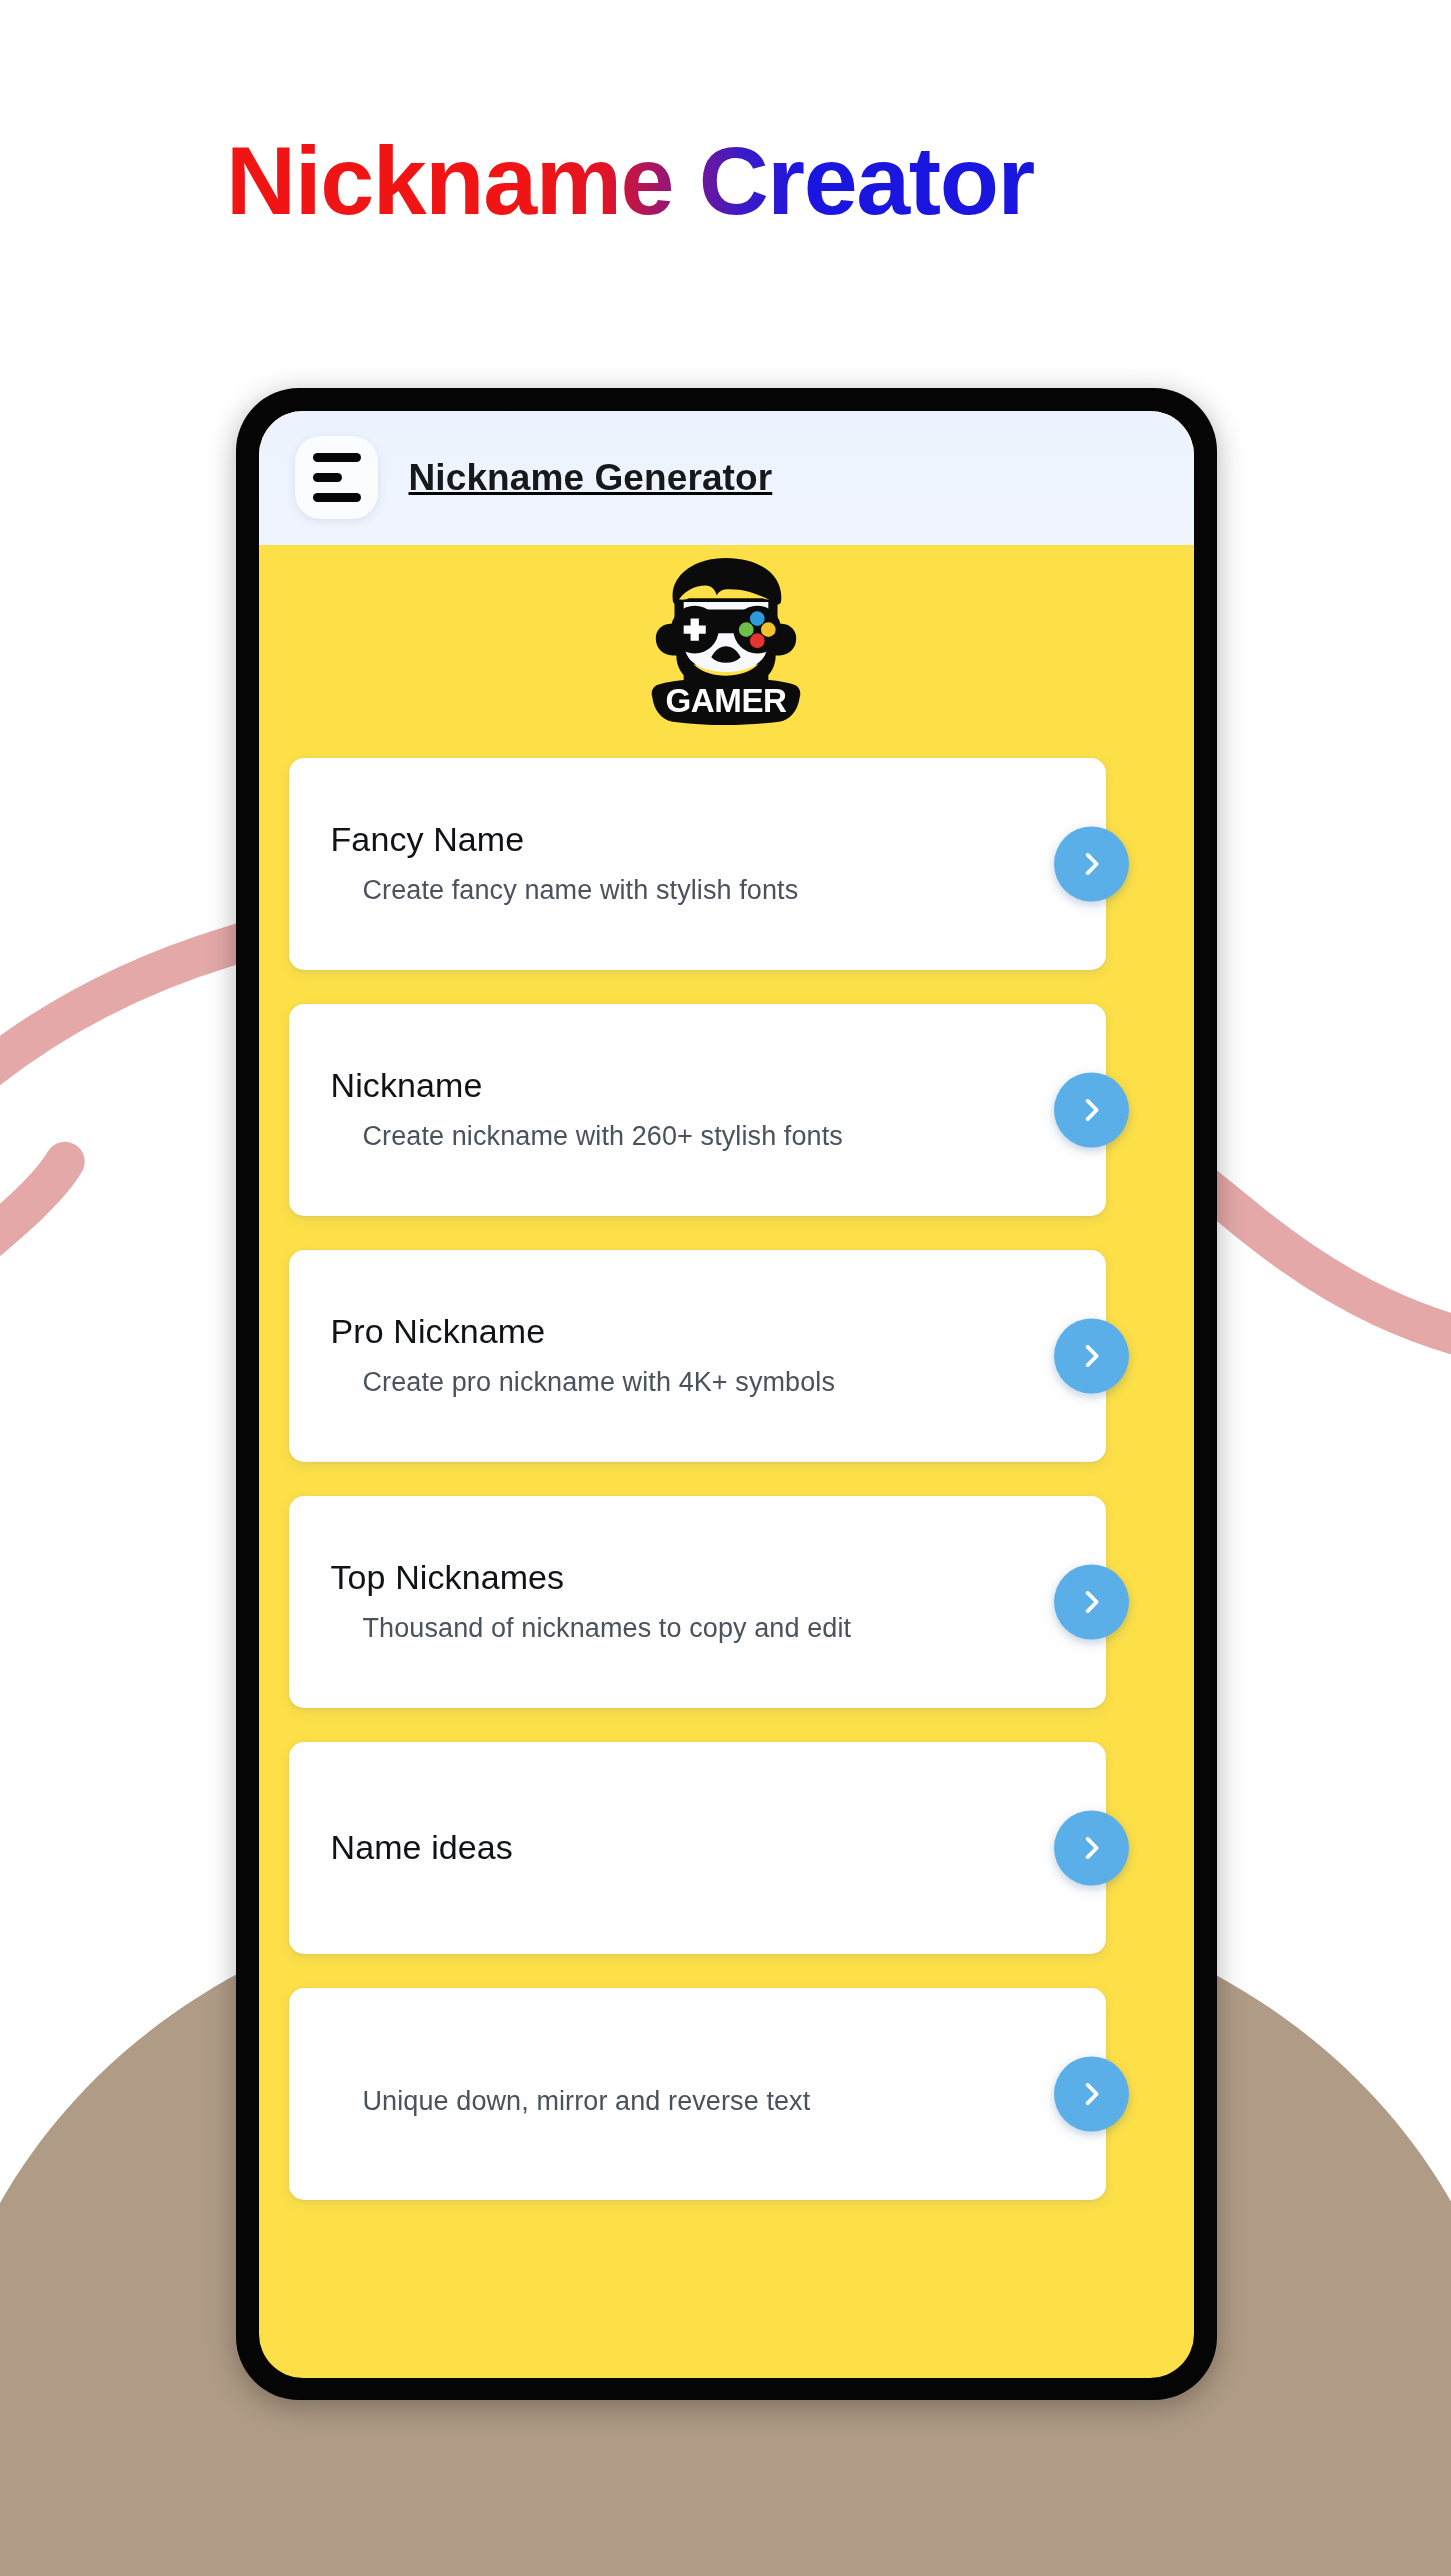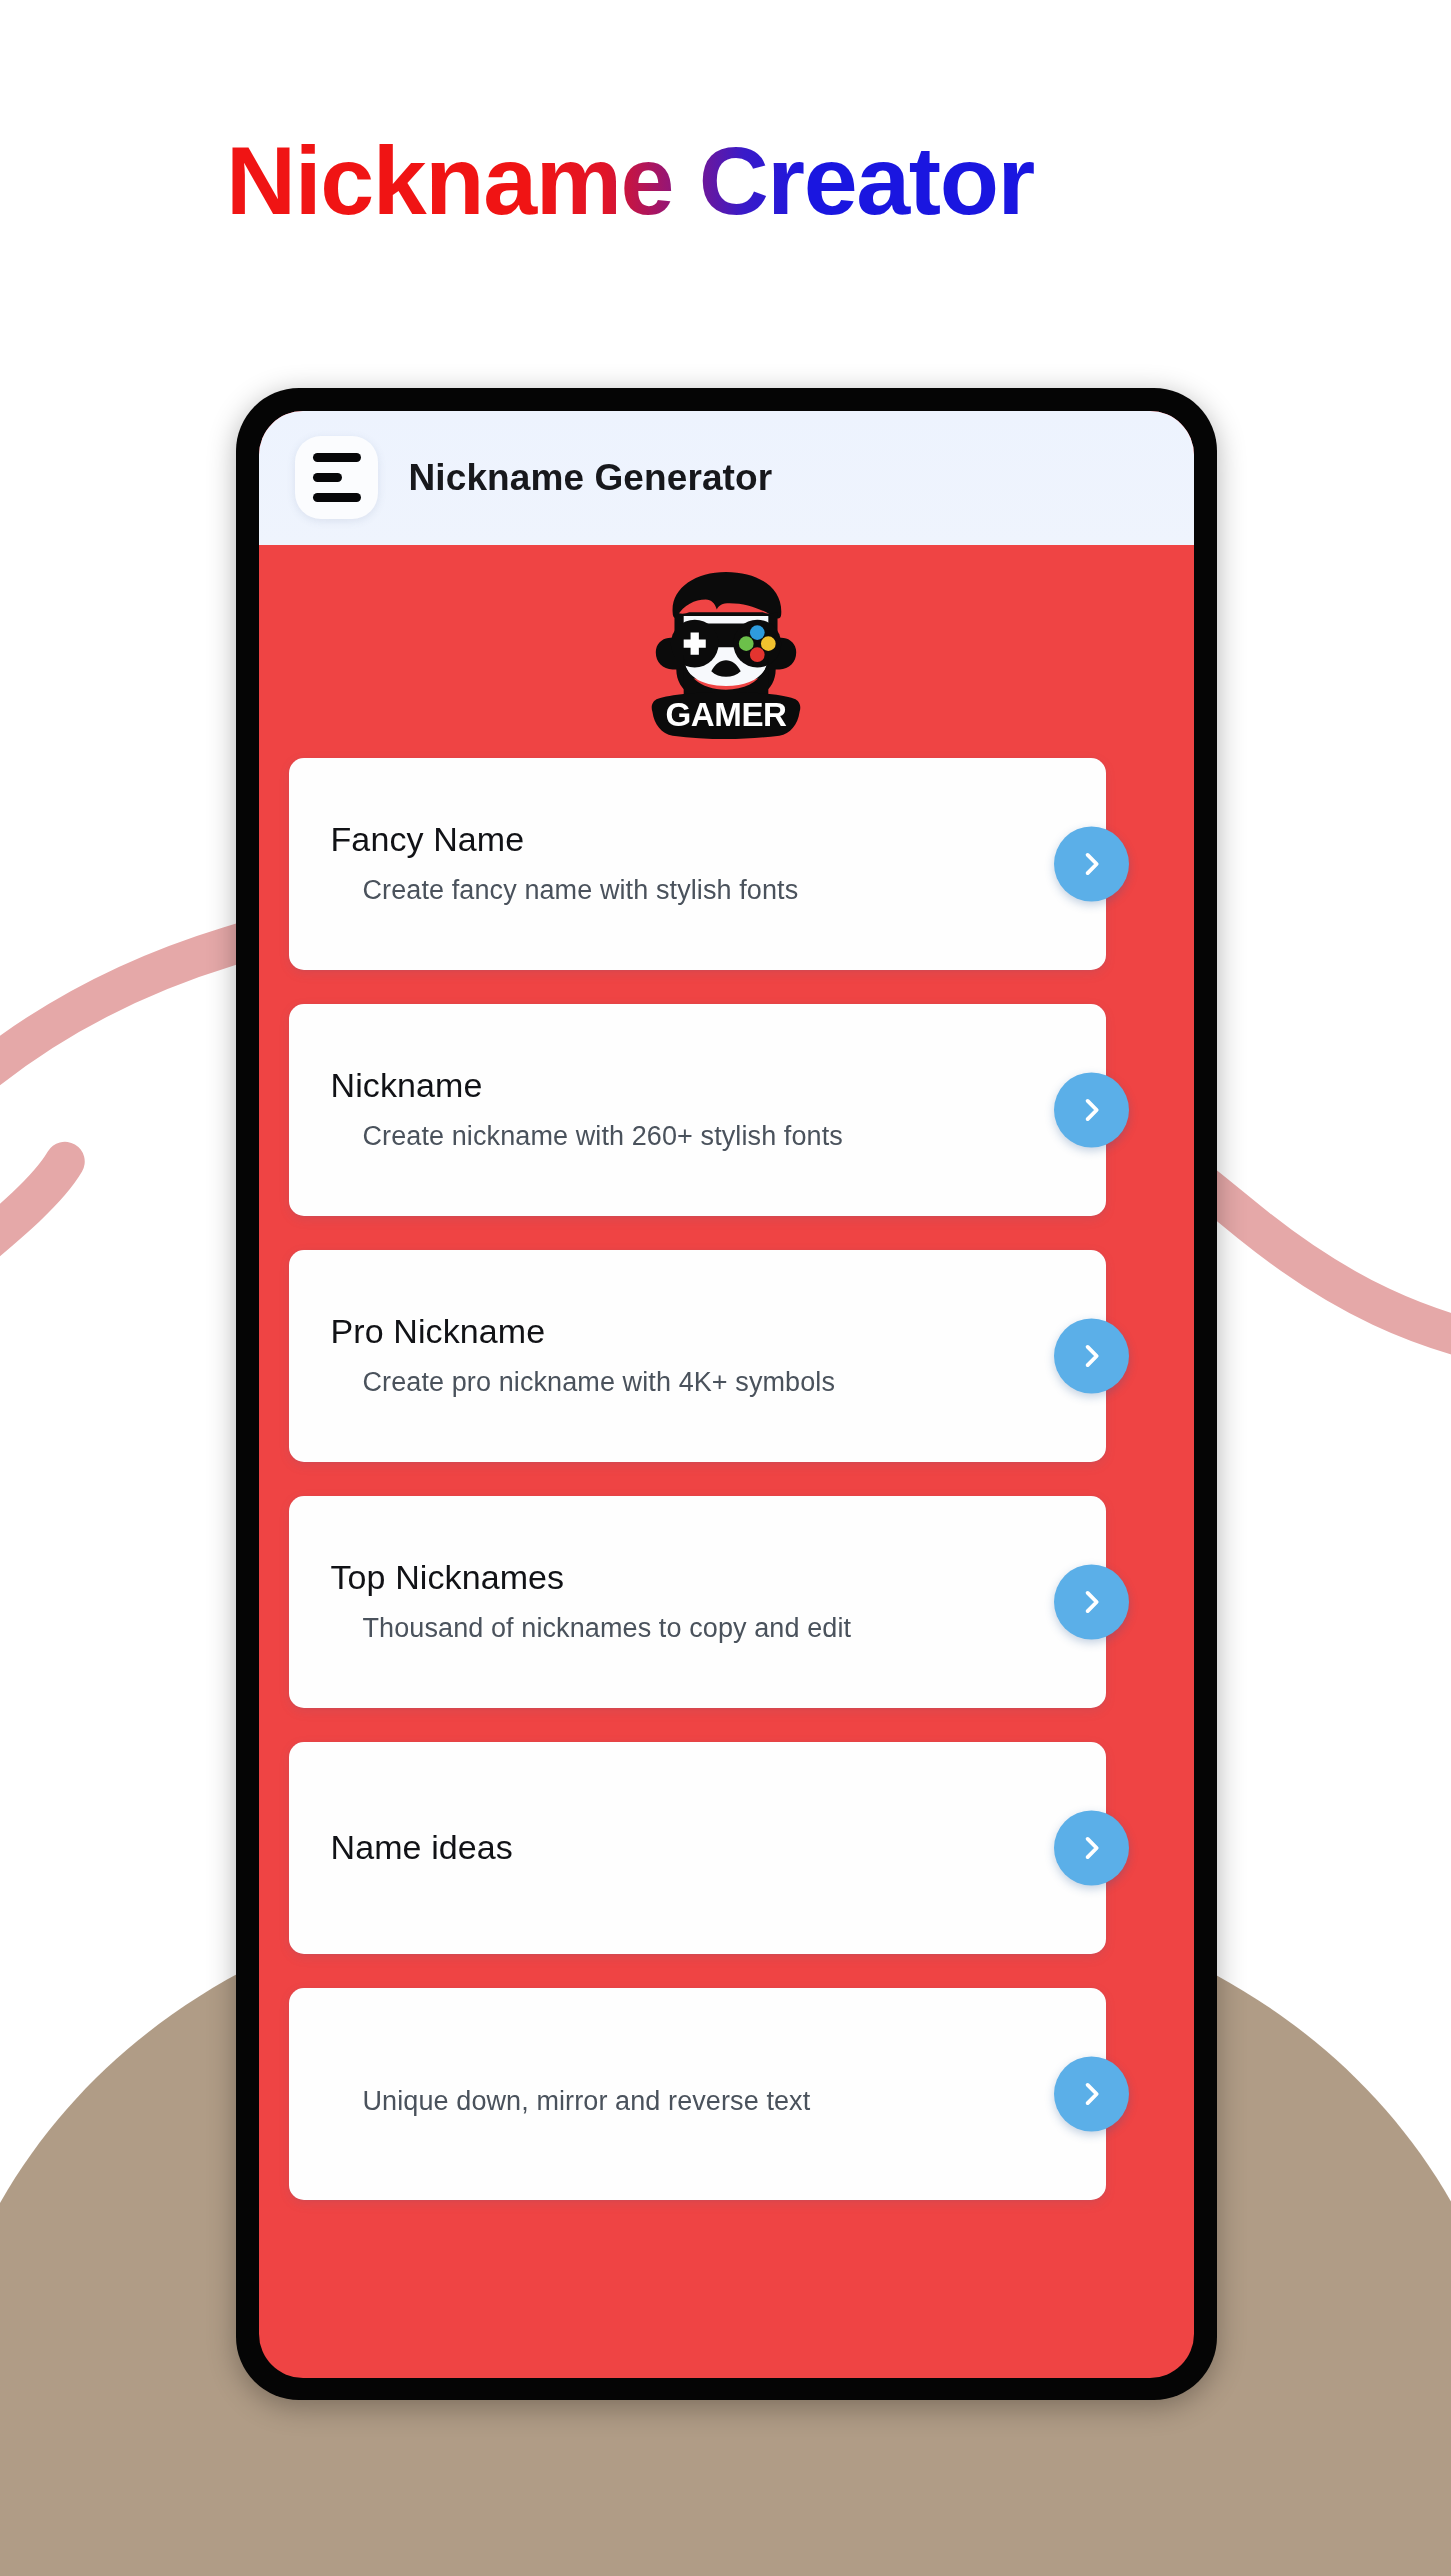--- a/index.html
+++ b/index.html
@@ -70,24 +70,25 @@
     z-index: 5;
     box-shadow: 0 6.8px 29px rgba(0,0,0,0.30);
   }
   #phone-screen {
     position: absolute;
     left: 22.5px;
     top: 22.5px;
     width: 935px;
     height: 1967px;
     border-radius: 44px;
-    background: #ef4444;
+    background: #fde047;
     overflow: hidden;
     display: flex;
     flex-direction: column;
+    text-decoration: underline;
   }
 
   
   #appbar {
     position: relative;
     flex: 0 0 auto;
     height: 134px;
     display: flex;
     align-items: center;
     padding-left: 36px;
@@ -119,21 +120,21 @@
     color: #17181C;
     letter-spacing: 0.1px;
     white-space: nowrap;
   }
 
   
   #logo-wrap {
     flex: 0 0 auto;
     height: 198px;
     display: flex;
-    align-items: flex-end;
+    align-items: flex-start;
     justify-content: center;
   }
   #logo-svg { width: 184px; height: 184px; display:block; }
 
   
   #cards {
     flex: 1 1 auto;
     padding: 0 30px;
     display: flex;
     flex-direction: column;

